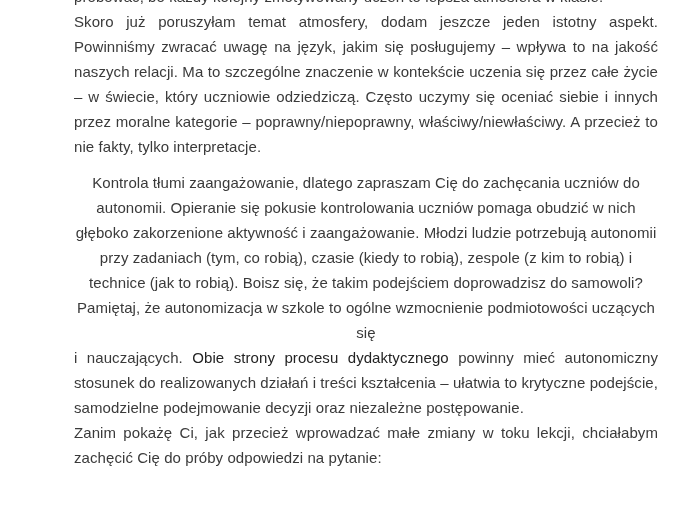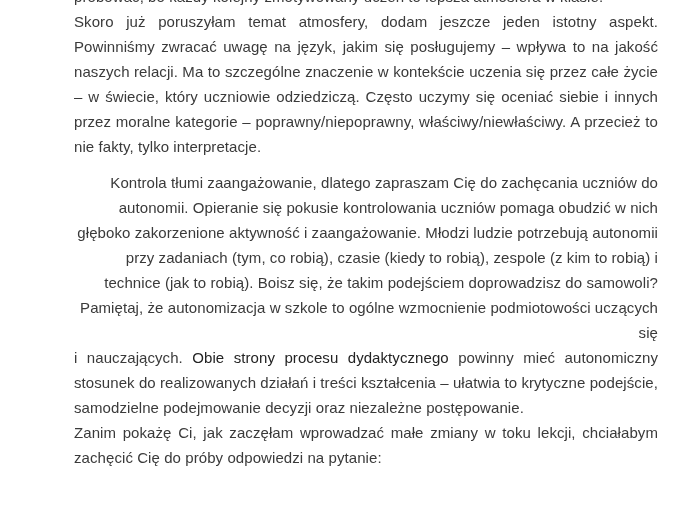--- a/index.html
+++ b/index.html
@@ -60,35 +60,35 @@
     color: #232323;
   }
 
   
   .softbreak-line {
     display: block;
     text-align: justify;
     text-justify: inter-word;
   }
   .softbreak-line.ragged {
-    text-align: right;
+    text-align: center;
   }
 </style>
 </head>
 <body style="background: rgb(255, 255, 255);">
 
 <div id="page" style="background: rgb(255, 255, 255); border-radius: 7px;">
 
   <div id="text-column" style="color: rgb(58, 58, 58);">
 
     <p class="para">próbować, bo każdy kolejny zmotywowany uczeń to lepsza atmosfera w klasie.</p>
 
     <p class="para">Skoro już poruszyłam temat atmosfery, dodam jeszcze jeden istotny aspekt. Powinniśmy zwracać uwagę na język, jakim się posługujemy – wpływa to na jakość naszych relacji. Ma to szczególne znaczenie w kontekście uczenia się przez całe życie – w świecie, który uczniowie odziedziczą. Często uczymy się oceniać siebie i innych przez moralne kategorie – poprawny/niepoprawny, właściwy/niewłaściwy. A przecież to nie fakty, tylko interpretacje.</p>
 
     <p class="para gap-before">
       <span class="softbreak-line ragged">Kontrola tłumi zaangażowanie, dlatego zapraszam Cię do zachęcania uczniów do autonomii. Opieranie się pokusie kontrolowania uczniów pomaga obudzić w nich głęboko zakorzenione aktywność i zaangażowanie. Młodzi ludzie potrzebują autonomii przy zadaniach (tym, co robią), czasie (kiedy to robią), zespole (z kim to robią) i technice (jak to robią). Boisz się, że takim podejściem doprowadzisz do samowoli? Pamiętaj, że autonomizacja w szkole to ogólne wzmocnienie podmiotowości uczących się</span><span>i nauczających. </span><span class="bold-run" style="color: rgb(35, 35, 35);">Obie strony procesu dydaktycznego</span><span> powinny mieć autonomiczny stosunek do realizowanych działań i treści kształcenia – ułatwia to krytyczne podejście, samodzielne podejmowanie decyzji oraz niezależne postępowanie.</span>
     </p>
 
-    <p class="para">Zanim pokażę Ci, jak zaczęłam wprowadzać małe zmiany w toku lekcji, chciałabym zachęcić Cię do próby odpowiedzi na pytanie:</p>
+    <p class="para">Zanim pokażę Ci, jak przecież wprowadzać małe zmiany w toku lekcji, chciałabym zachęcić Cię do próby odpowiedzi na pytanie:</p>
 
   </div>
 
 </div>
 
 </body></html>

